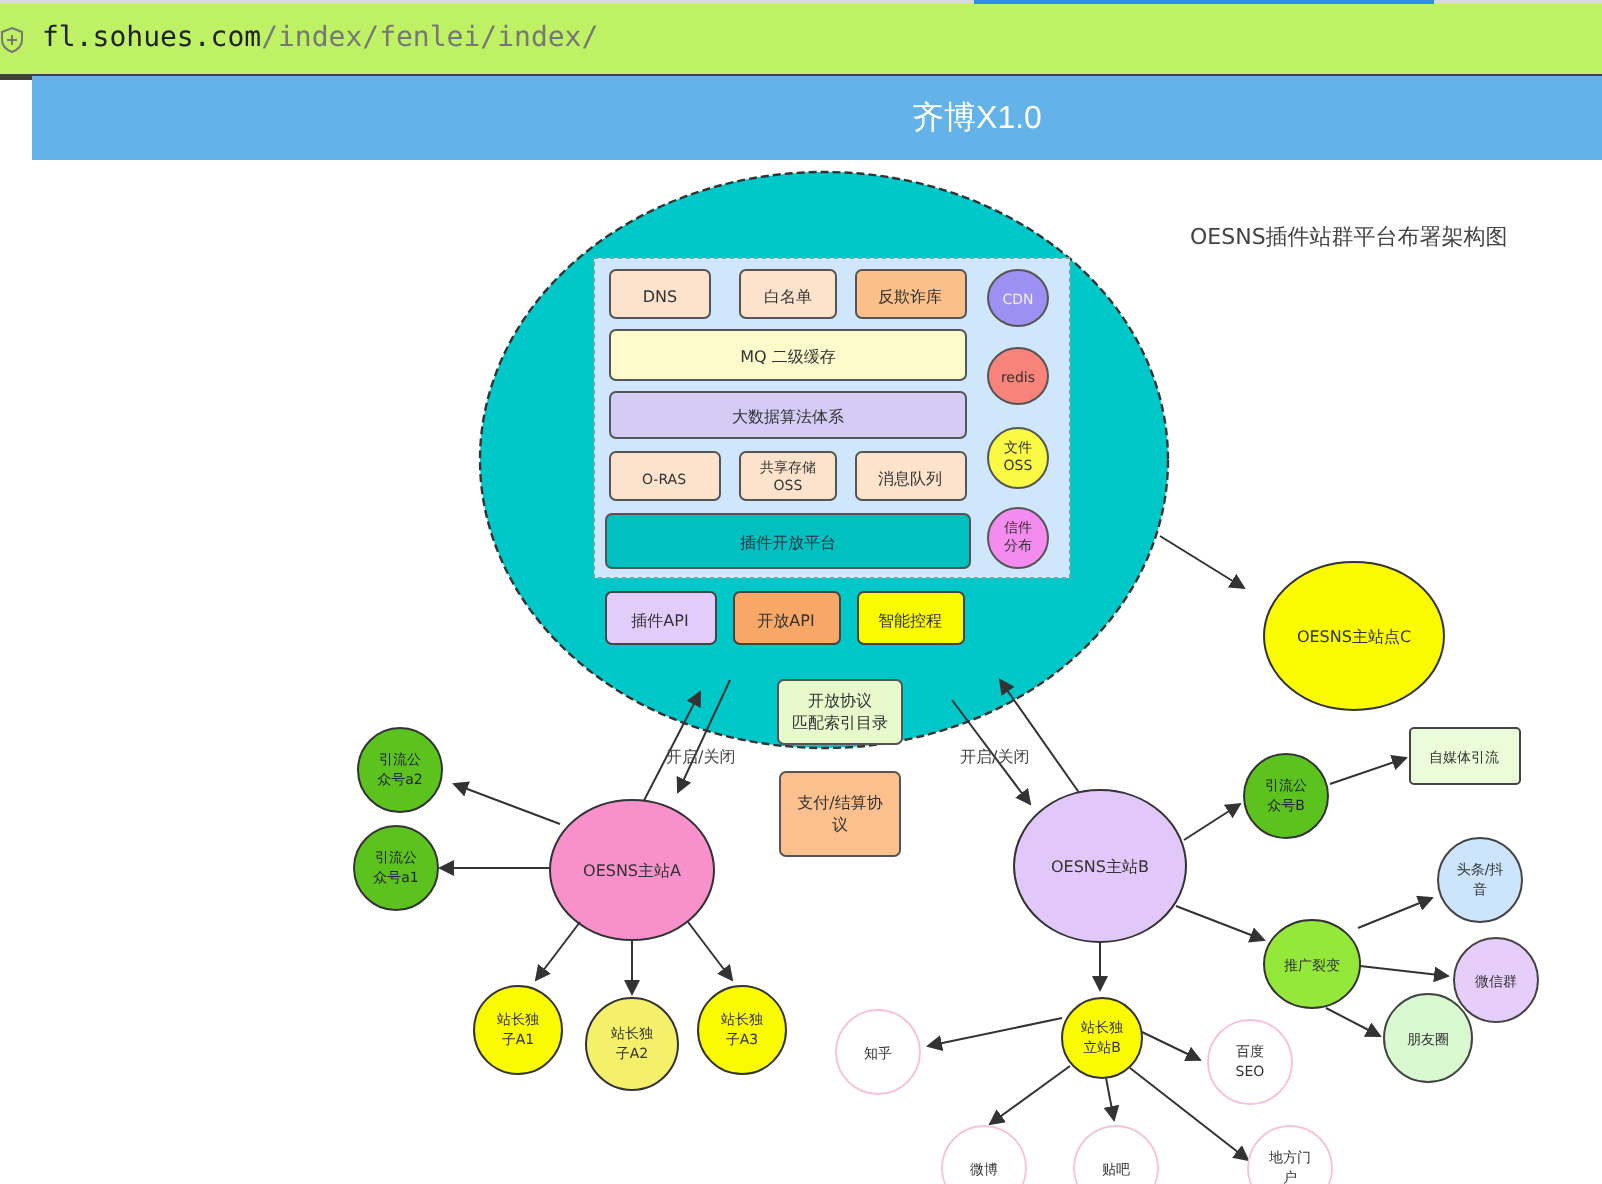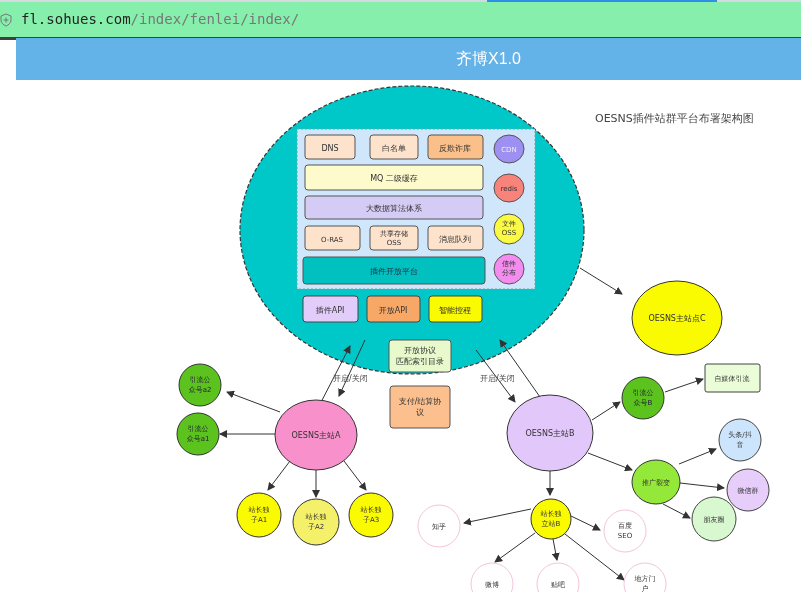--- a/index.html
+++ b/index.html
@@ -1,19 +1,19 @@
 <!DOCTYPE html>
 <html><head>
 <meta charset="utf-8">
 <style>
   html, body { margin:0; padding:0; }
   body { width:801px; height:592px; overflow:hidden; background:#ffffff; font-family:"DejaVu Sans", sans-serif; position:relative; }
   .tabstrip { position:absolute; left:0; top:0; width:801px; height:2px; background:#d6d9e0; }
   .tab-active { position:absolute; left:487px; top:0; width:230px; height:2px; background:#2f8fe8; }
-  .addressbar { position:absolute; left:0; top:2px; width:801px; height:35px; background:#86efac; border-bottom:3px solid #404040; }
+  .addressbar { position:absolute; left:0; top:2px; width:801px; height:35px; background:#bef264; border-bottom:3px solid #404040; }
   .shield { position:absolute; left:0; top:11px; width:12px; height:14px; }
   .url { position:absolute; left:21px; top:9px; font-family:"DejaVu Sans Mono", monospace; font-size:14px; color:#222; letter-spacing:0px; }
   .url .path { color:#777; }
   .header { position:absolute; left:16px; top:38px; width:801px; height:42px; background:#63b2e8; }
   .header .title { position:absolute; left:0; width:945px; top:11px; text-align:center; color:#fff; font-size:16px; font-family:"Liberation Sans", sans-serif; }
   .diagram { position:absolute; left:0; top:80px; width:801px; height:449px; }
   svg text { font-family:"DejaVu Sans", sans-serif; }
 </style>
 </head>
 <body>

